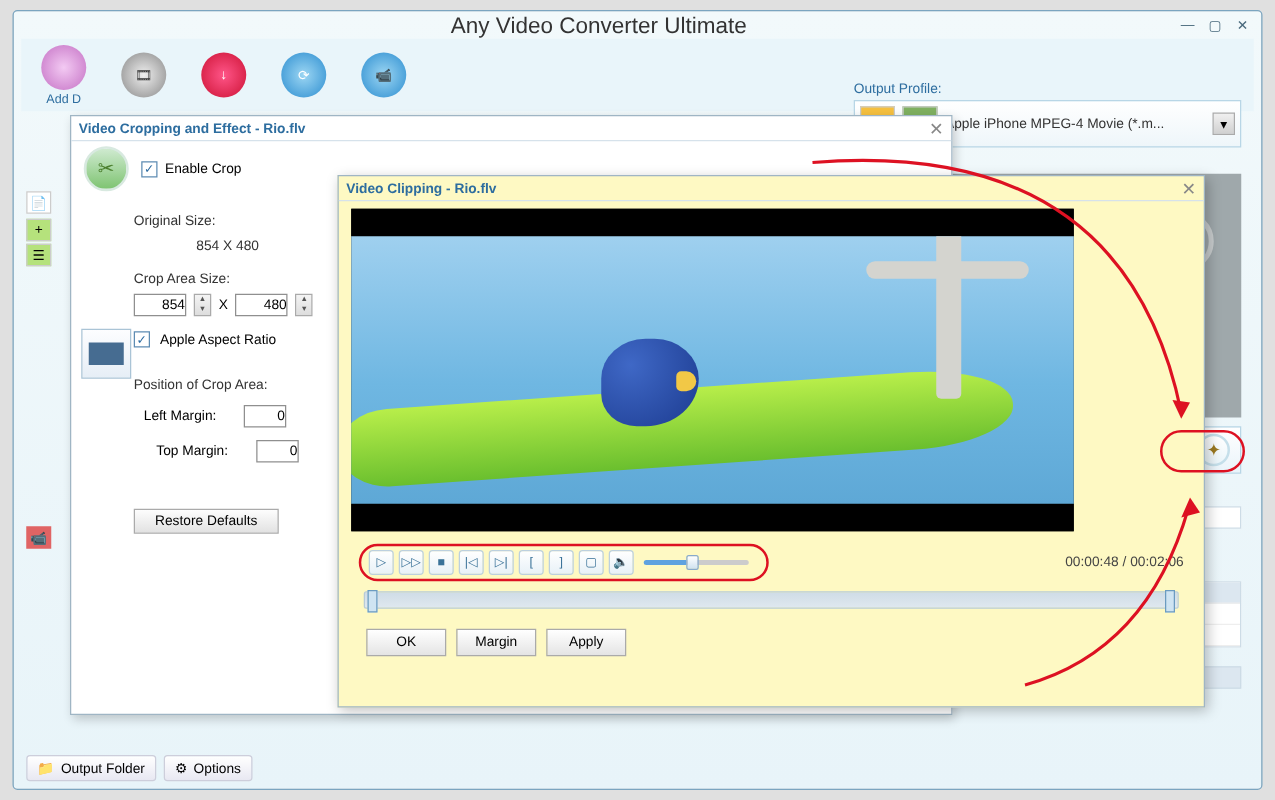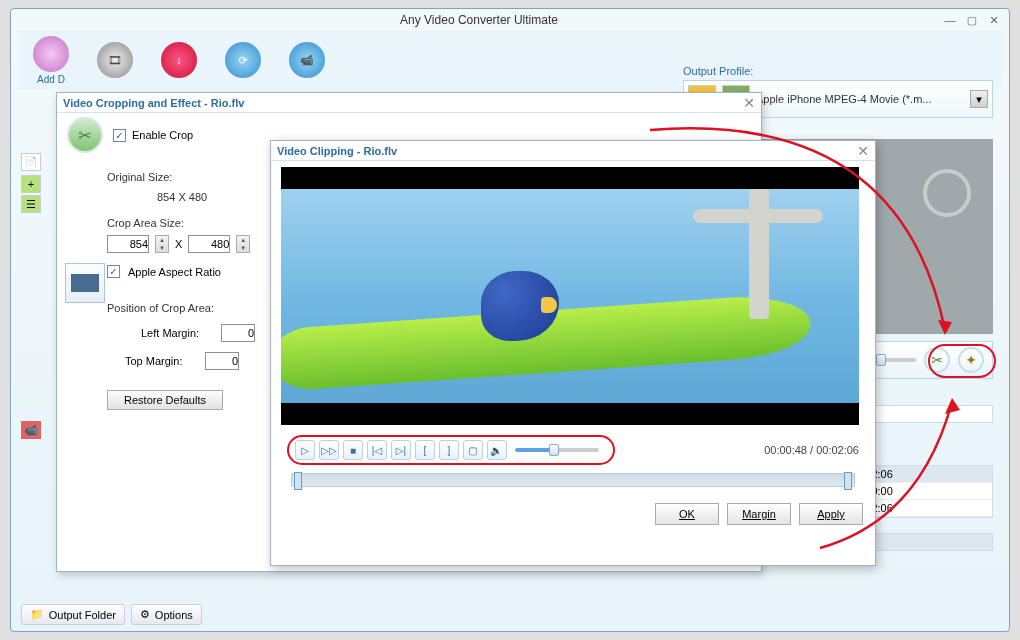--- a/index.html
+++ b/index.html
@@ -1,20 +1,20 @@
 <!DOCTYPE html>
 <html><head>
 <meta charset="utf-8">
 <style>
 * { box-sizing: border-box; margin: 0; padding: 0; font-family: Tahoma, Arial, sans-serif; font-size: 11px; }
 body { background: #e0e0e0; width: 1020px; height: 640px; overflow: hidden; position: relative; }
 
 .main-window { position: absolute; left: 10px; top: 8px; width: 1000px; height: 624px; background: linear-gradient(to bottom, #f2f9fb 0%, #e8f4f9 100%); border: 1px solid #7ba5c0; border-radius: 4px; }
 .titlebar { height: 22px; display: flex; align-items: center; justify-content: space-between; padding: 0 6px; }
-.titlebar-title { flex: 1; text-align: center; color: #333; font-size: 12px; }
+.titlebar-title { flex: 1; text-align: center; color: #333; font-size: 18px; }
 .titlebar-ctrl { display: flex; gap: 4px; }
 .tctrl { width: 18px; height: 14px; display: flex; align-items: center; justify-content: center; color: #4a6a7d; cursor: pointer; }
 
 .menubar { height: 26px; background: linear-gradient(to bottom, #5fa4c9, #3d89b5); display: flex; align-items: center; padding: 0 10px; border-radius: 4px; margin: 2px 6px; }
 .menubar-item { color: #fff; padding: 4px 22px; cursor: pointer; }
 
 .toolbar { height: 58px; display: flex; align-items: center; padding: 2px 8px; gap: 12px; background: #e9f5fa; margin: 0 6px; }
 .tool-btn { display: flex; flex-direction: column; align-items: center; gap: 2px; cursor: pointer; min-width: 52px; }
 .tool-icon { width: 36px; height: 36px; border-radius: 50%; display: flex; align-items: center; justify-content: center; }
 .tool-label { font-size: 10px; color: #2d6d9f; text-align: center; }
@@ -68,24 +68,24 @@
 .crop-left-tab { position:absolute; left:8px; top:170px; width:40px; height:40px; border:1px solid #aac4d6; background:linear-gradient(to bottom,#fdfdff,#e6eef6); display:flex; align-items:center;justify-content:center; cursor:pointer; }
 .film-cell { width:28px; height:18px; background:#466c91; display:flex; }
 .crop-field { margin-top:6px; }
 .crop-label { color:#333; }
 .crop-val { margin-left:28px; color:#333; }
 .size-inputs { display:flex; align-items:center; gap:6px; margin-top:6px; }
 .numbox { width:42px; height:18px; border:1px solid #8f8f8f; background:#fff; text-align:right; }
 .spin { width:14px; height:18px; border:1px solid #aaa; background:linear-gradient(to bottom,#f4f4f4,#ddd); display:flex; flex-direction:column; }
 .spin div { flex:1; display:flex; align-items:center; justify-content:center; font-size:6px; color:#555; }
 
-.restore-btn { margin-top:20px; width:116px; padding:3px 6px; border:1px solid #aaa; background:linear-gradient(to bottom,#fdfdfd,#e2e2e2); cursor:pointer; text-align:center; }
-
-
-.clip-dialog { position:absolute; left:270px; top:140px; width:606px; height:426px; background:#ffffff; border:1px solid #9fb5c4; box-shadow:2px 3px 10px rgba(0,0,0,.25); }
+.restore-btn { margin-top:37px; width:116px; padding:3px 6px; border:1px solid #aaa; background:linear-gradient(to bottom,#fdfdfd,#e2e2e2); cursor:pointer; text-align:center; }
+
+
+.clip-dialog { position:absolute; left:270px; top:140px; width:694px; height:426px; background:#fef9c3; border:1px solid #9fb5c4; box-shadow:2px 3px 10px rgba(0,0,0,.25); }
 .clip-body { padding:6px 10px; }
 .video-frame { width:578px; height:258px; background:#000; display:flex; flex-direction:column; position:relative; }
 .video-letterbox { height:22px; background:#000; }
 .video-image { flex:1; background:linear-gradient(to bottom,#9fd0ef 0%, #6fb7e2 55%, #5ea8d6 100%); position:relative; overflow:hidden; }
 .green-bar { position:absolute; left:-10px; bottom:30px; width:540px; height:62px; background:linear-gradient(to bottom,#b8ee4a,#6abf2e); border-radius:40px 80px 80px 40px / 30px; transform:rotate(-4deg); }
 .bird { position:absolute; left:200px; bottom:62px; width:78px; height:70px; background:radial-gradient(circle at 30% 30%,#3f68c6,#1c3b90); border-radius:50% 50% 60% 40%; }
 .bird::after { content:""; position:absolute; left:60px; top:26px; width:16px; height:16px; background:#f2c846; border-radius:30% 60% 60% 30%; }
 .statue { position:absolute; right:68px; top:-10px; width:64px; height:180px; }
 .statue-body { width:20px; height:140px; background:#d4d4cf; margin:0 auto; border-radius:10px 10px 4px 4px; }
 .statue-arms { position:absolute; top:30px; left:-34px; width:130px; height:14px; background:#d4d4cf; border-radius:8px; }
@@ -96,21 +96,21 @@
 .clip-slider { width:84px; height:4px; background:linear-gradient(to right,#5fa2e0 0%,#5fa2e0 40%,#ccc 40%); position:relative; border-radius:2px; margin:0 4px; }
 .clip-slider .slider-thumb { left:40%; }
 .time-text { margin-left:auto; color:#444; font-size:11px; }
 
 .timeline { margin:4px 10px 0 10px; height:14px; background:linear-gradient(to bottom,#cfdce6,#dfe8ef); border:1px solid #b8cbd8; position:relative; border-radius:2px; }
 .tmark { position:absolute; top:-2px; width:8px; height:18px; border:1px solid #6b9bc0; background:#cfe4f2; }
 .seg-row { margin:6px 0 0 0; padding:4px 14px; background:linear-gradient(to bottom,#f0f0f0,#dedede); display:flex; align-items:center; color:#333; gap:80px; border-top:1px solid #ccc; border-bottom:1px solid #ccc;}
 .seg-arrows { margin-left:auto; display:flex; gap:10px; }
 .seg-arrows span { color:#6aa63c; font-size:12px; cursor:pointer; }
 
-.clip-buttons { display:flex; justify-content:flex-end; gap:8px; padding:10px 12px 6px 12px;text-decoration:underline; }
+.clip-buttons { display:flex; gap:8px; padding:10px 12px 6px 22px; }
 .dlg-btn { width:64px; height:22px; border:1px solid #aaa; background:linear-gradient(to bottom,#fff,#e4e4e4); cursor:pointer; text-align:center; line-height:20px; }
 
 
 .callout { position:absolute; border:2px solid #d12; border-radius:50%; }
 .arrow-svg { position:absolute; pointer-events:none; }
 </style>
 </head>
 <body>
 
 <div class="main-window">
@@ -251,21 +251,21 @@
 
     <div class="crop-field" style="margin-top:12px; display:flex; align-items:center; gap:8px;">
       <span class="chk on"></span>
       <span>Apple Aspect Ratio</span>
     </div>
 
     <div class="crop-field" style="margin-top:24px;">
       <span class="crop-label">Position of Crop Area:</span>
     </div>
     <div class="crop-field" style="margin-top:10px; display:flex; align-items:center; gap:10px;">
-      <span style="margin-left:34px;width:70px">Left Margin:</span>
+      <span style="margin-left:8px;width:70px">Left Margin:</span>
       <input class="numbox" style="width: 34px;" value="0">
     </div>
     <div class="crop-field" style="margin-top:10px; display:flex; align-items:center; gap:10px;">
       <span style="margin-left:18px;width:70px">Top Margin:</span>
       <input class="numbox" style="width: 34px;" value="0">
     </div>
 
     <div class="restore-btn">Restore Defaults</div>
   </div>
 </div>

